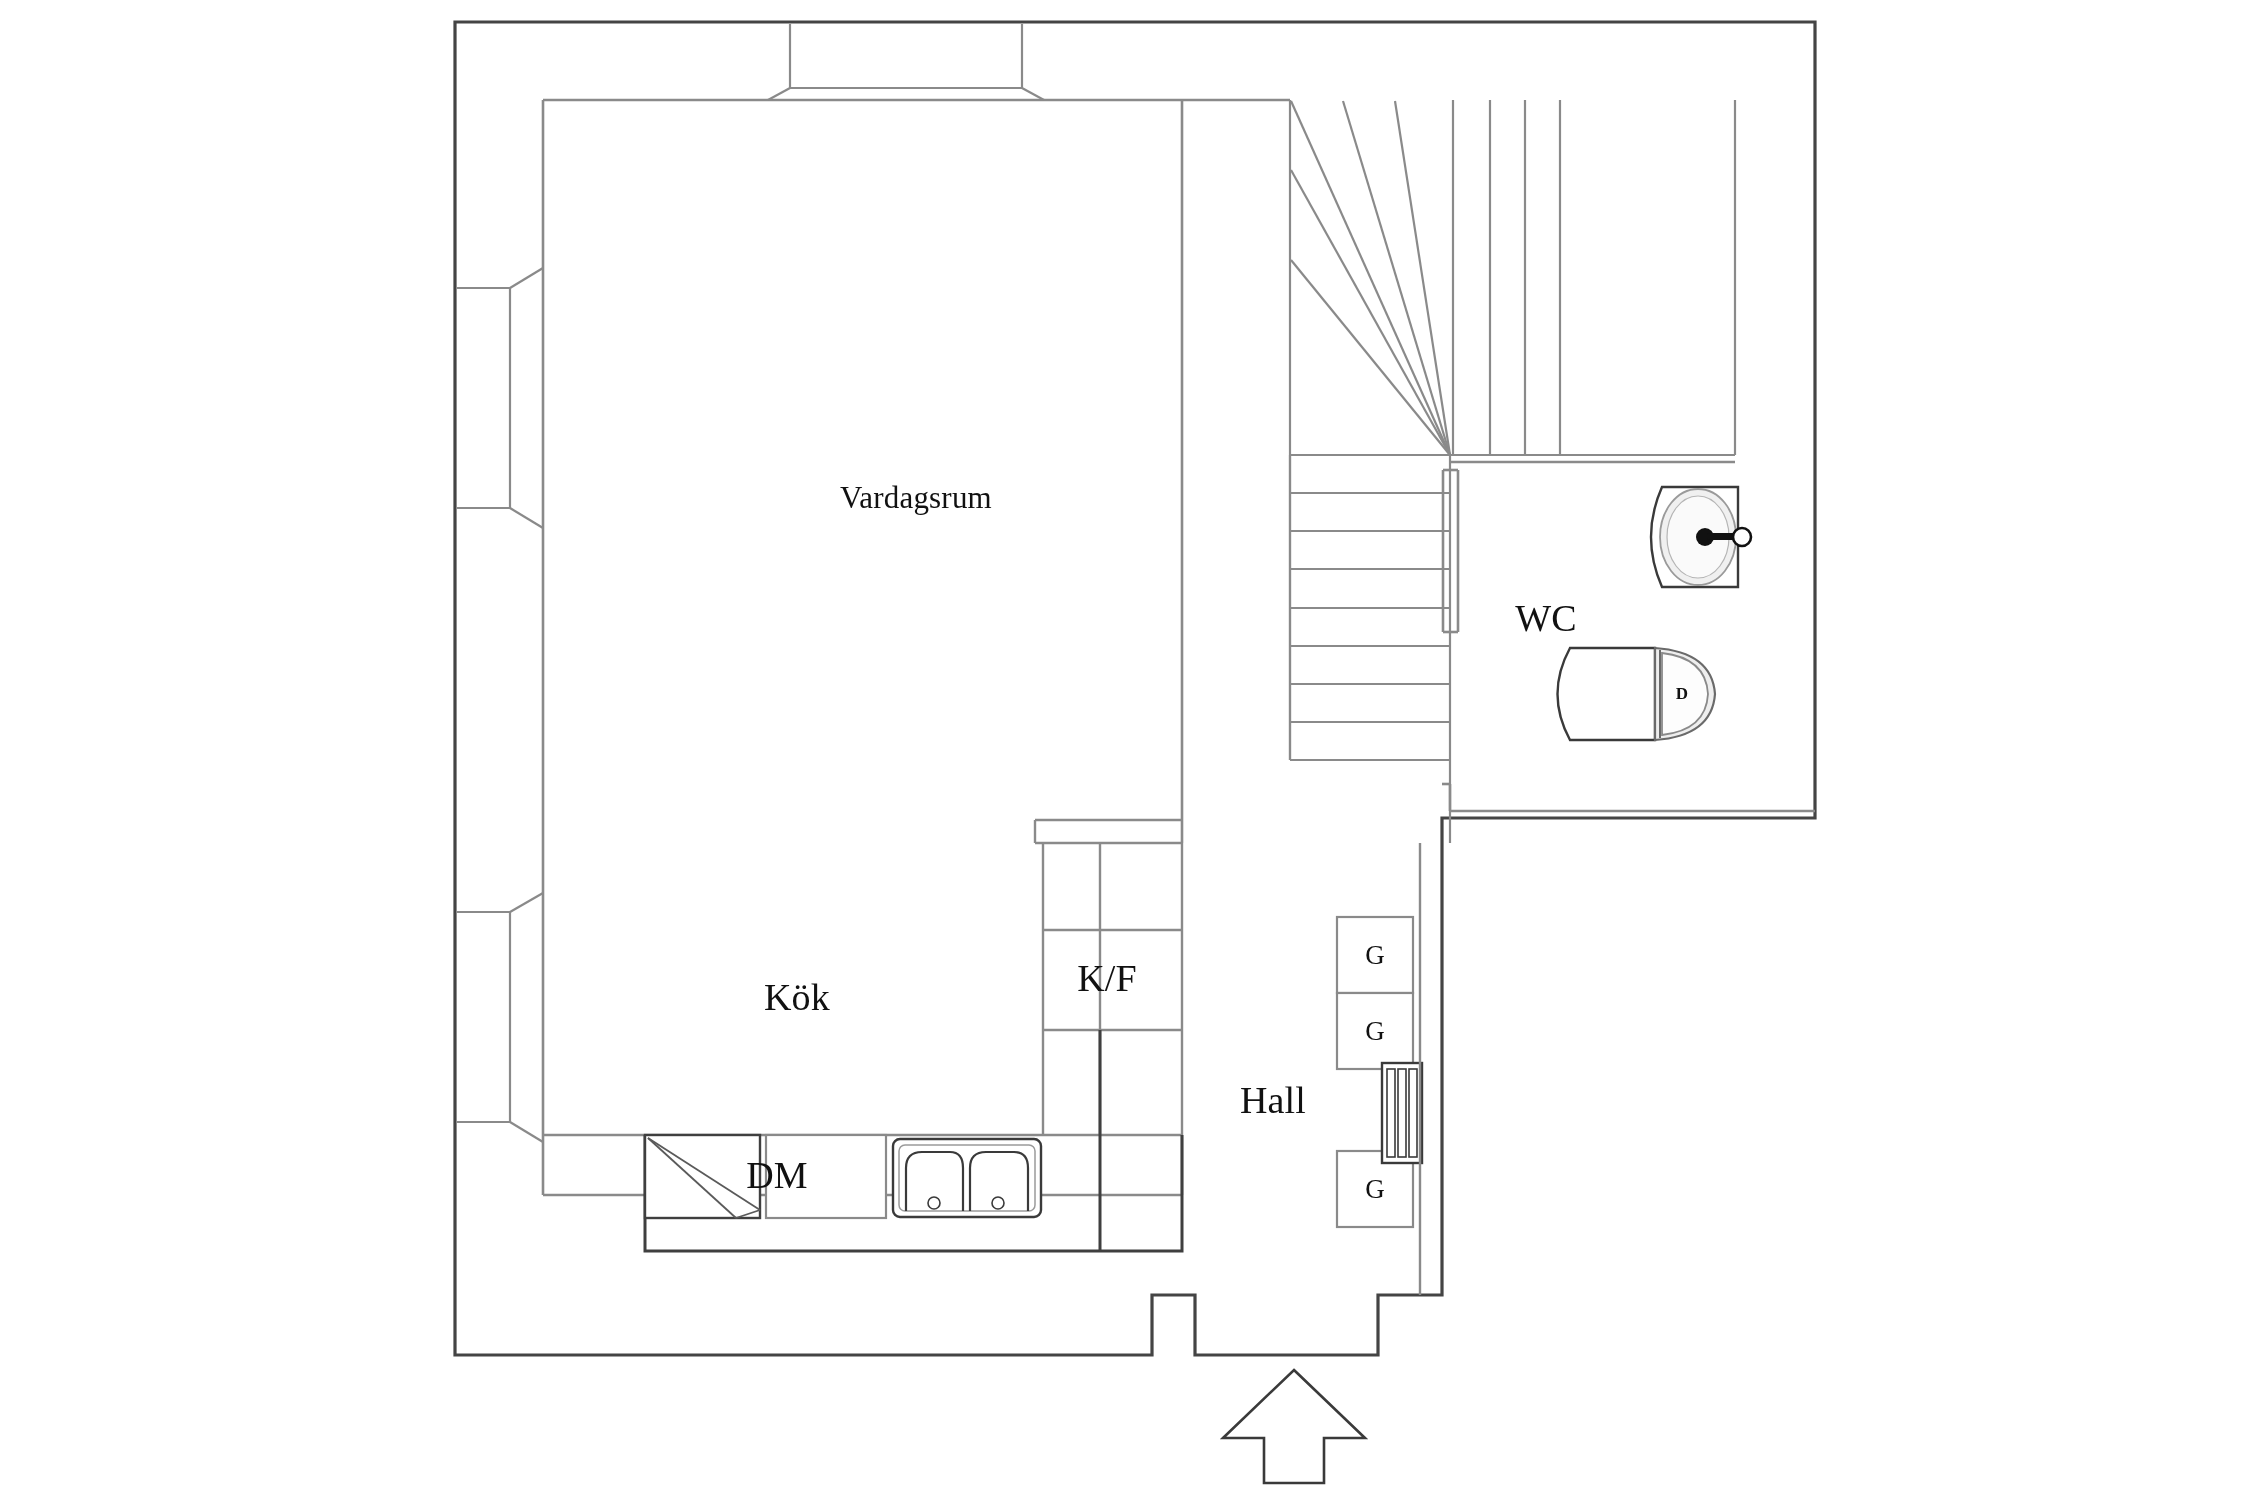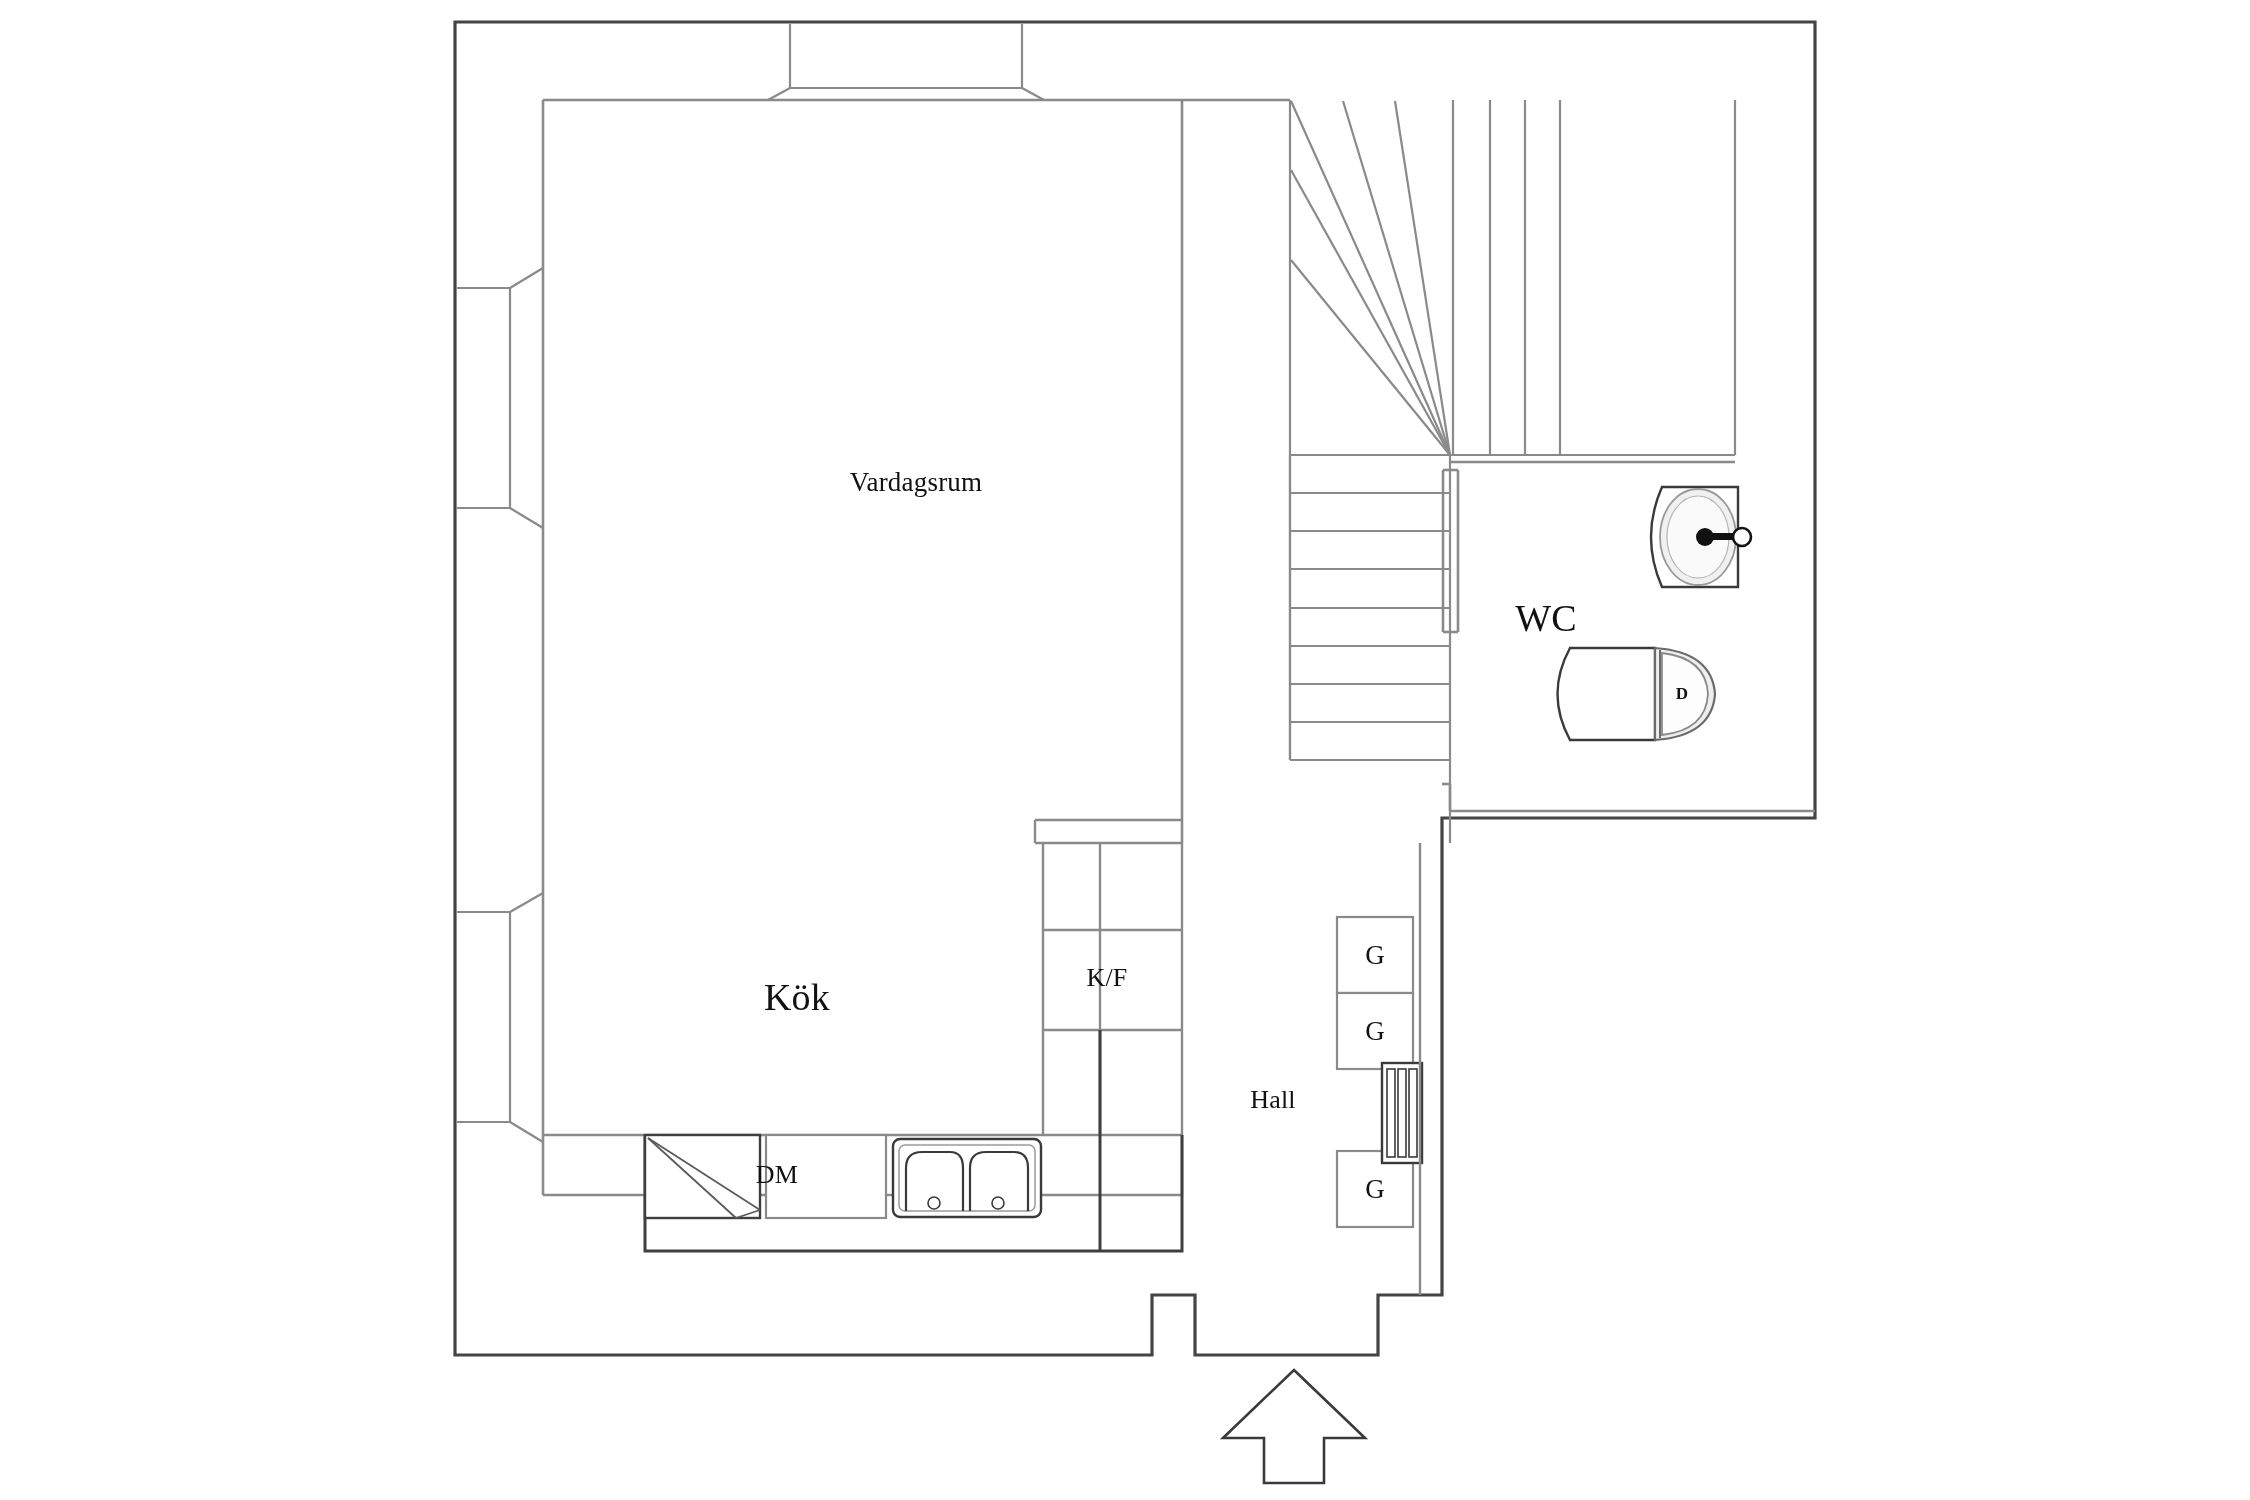--- a/index.html
+++ b/index.html
@@ -26,23 +26,23 @@
     height: 1500px;
   }
   .room-label {
     position: absolute;
     font-family: "Liberation Serif", "DejaVu Serif", serif;
     color: #111111;
     white-space: nowrap;
     transform: translate(-50%, -50%);
     letter-spacing: 0.2px;
   }
-  .lbl-lg { font-size: 27px; }
+  .lbl-lg { font-size: 31px; margin-top: 16px; }
   .lbl-md { font-size: 38px; }
-  .lbl-sm { font-size: 26px; text-align: right; }
+  .lbl-sm { font-size: 38px; text-align: right; }
   .lbl-xs { font-size: 27px; }
   .lbl-tiny { font-size: 17px; font-weight: bold; }
 </style>
 </head>
 <body>
 
 <div id="plan-root">
 
   <svg id="plan-svg" viewBox="0 0 2250 1500" xmlns="http://www.w3.org/2000/svg">
 

